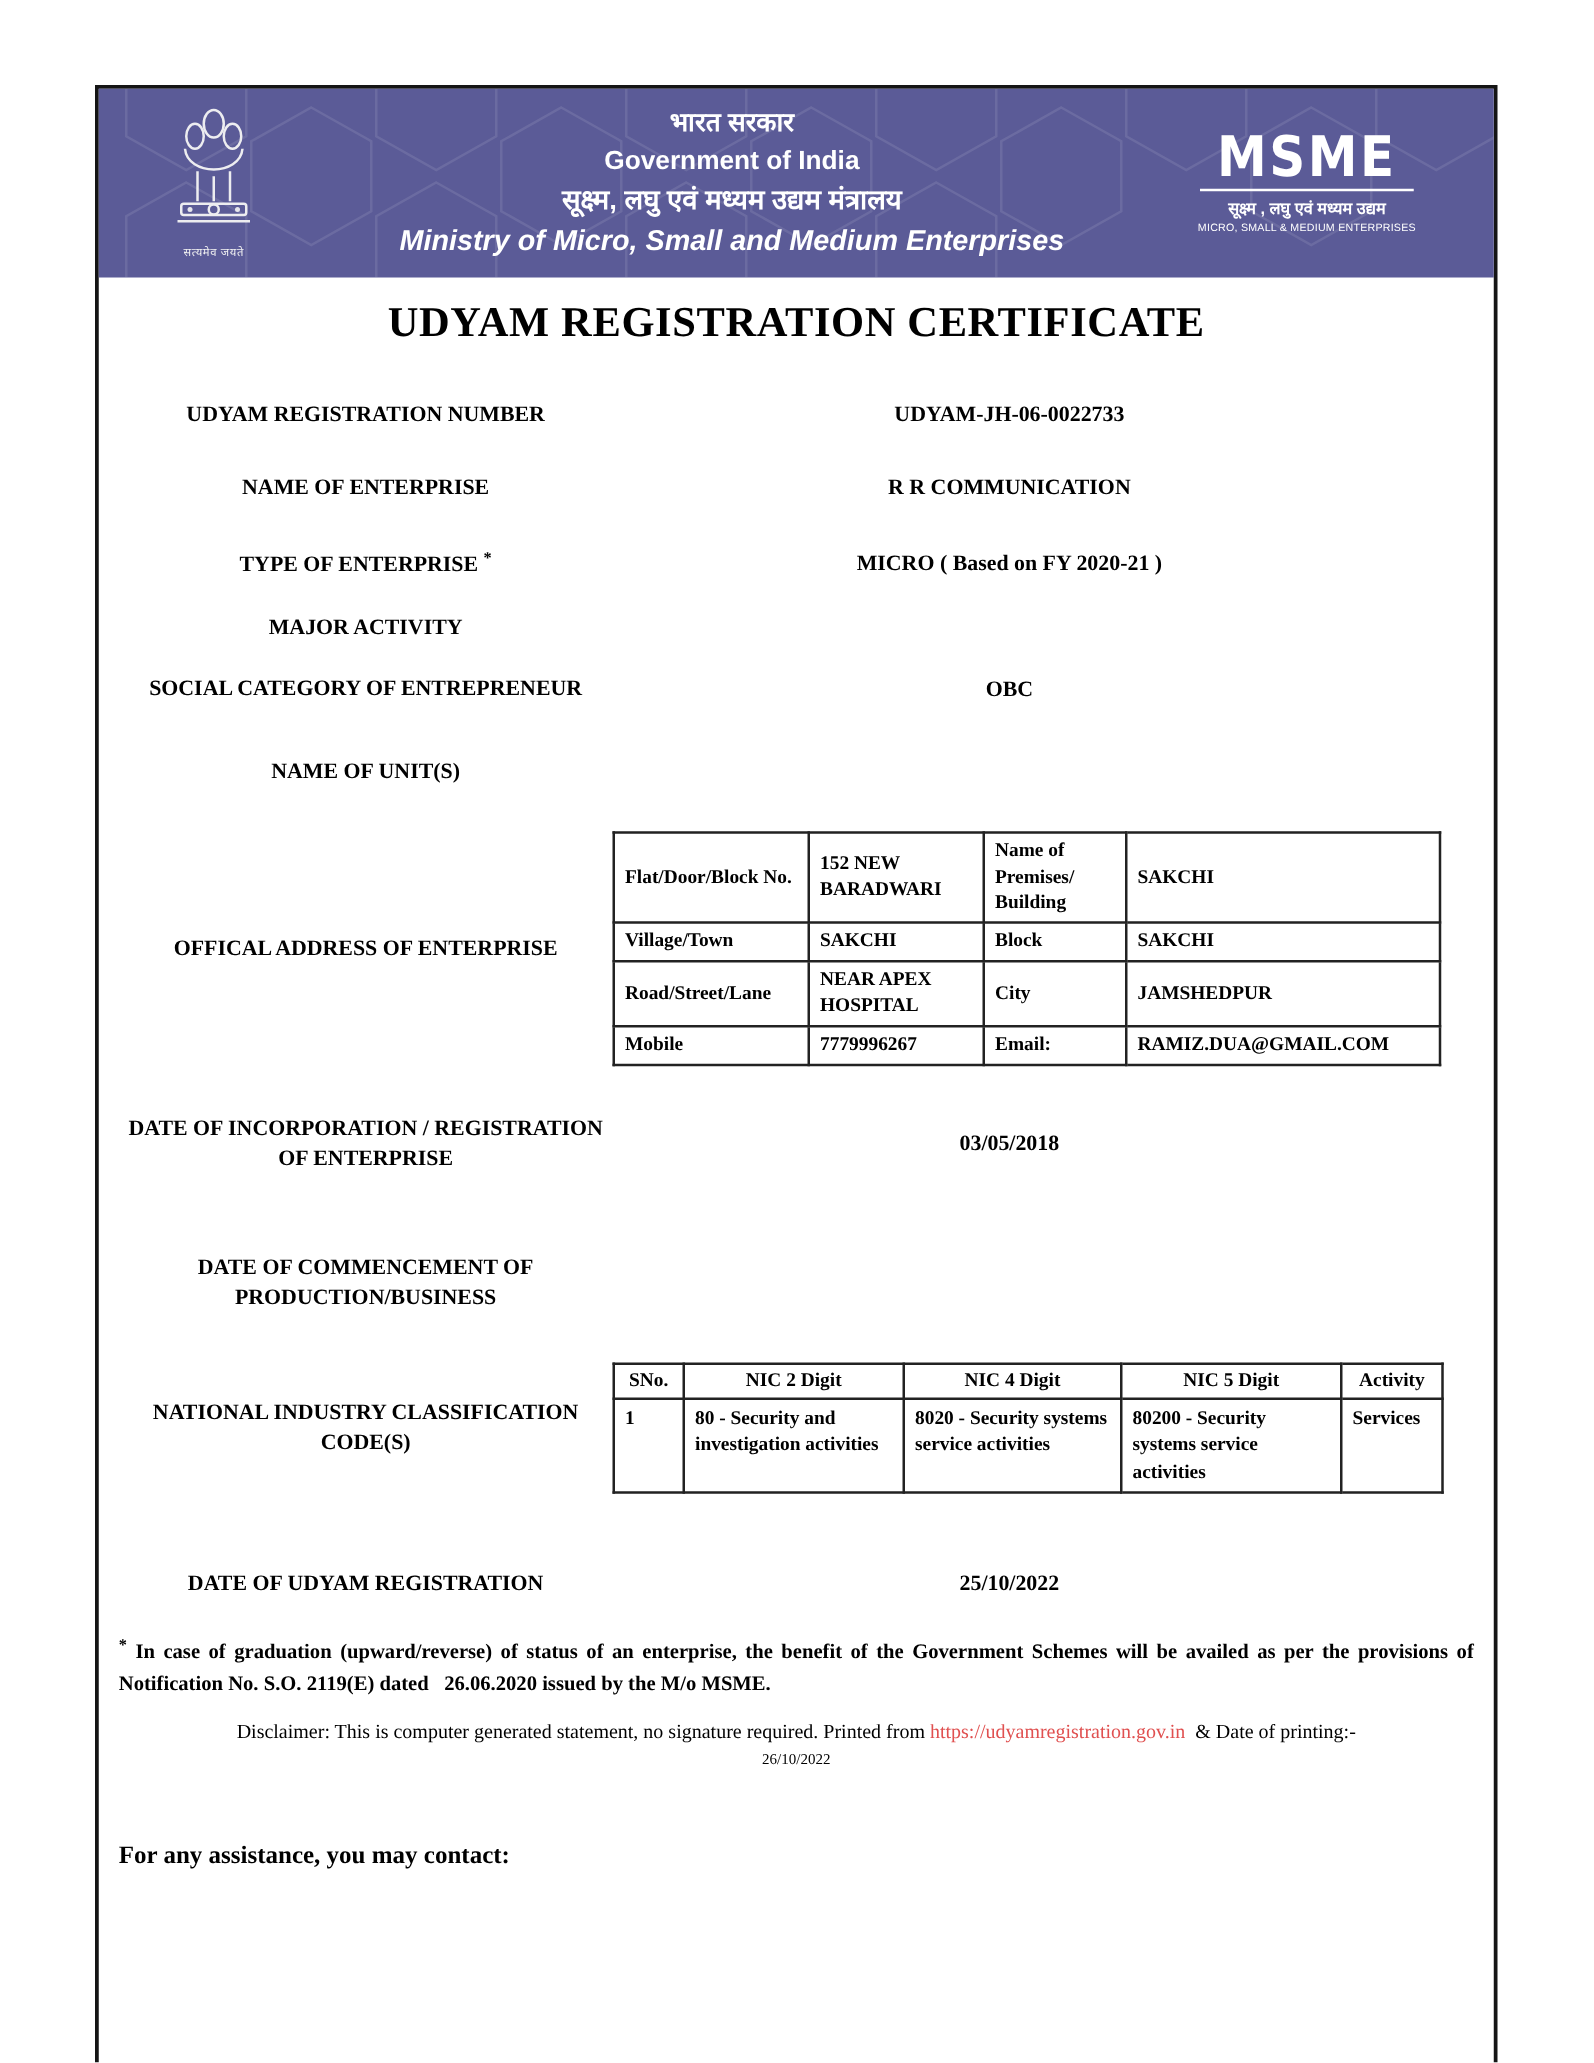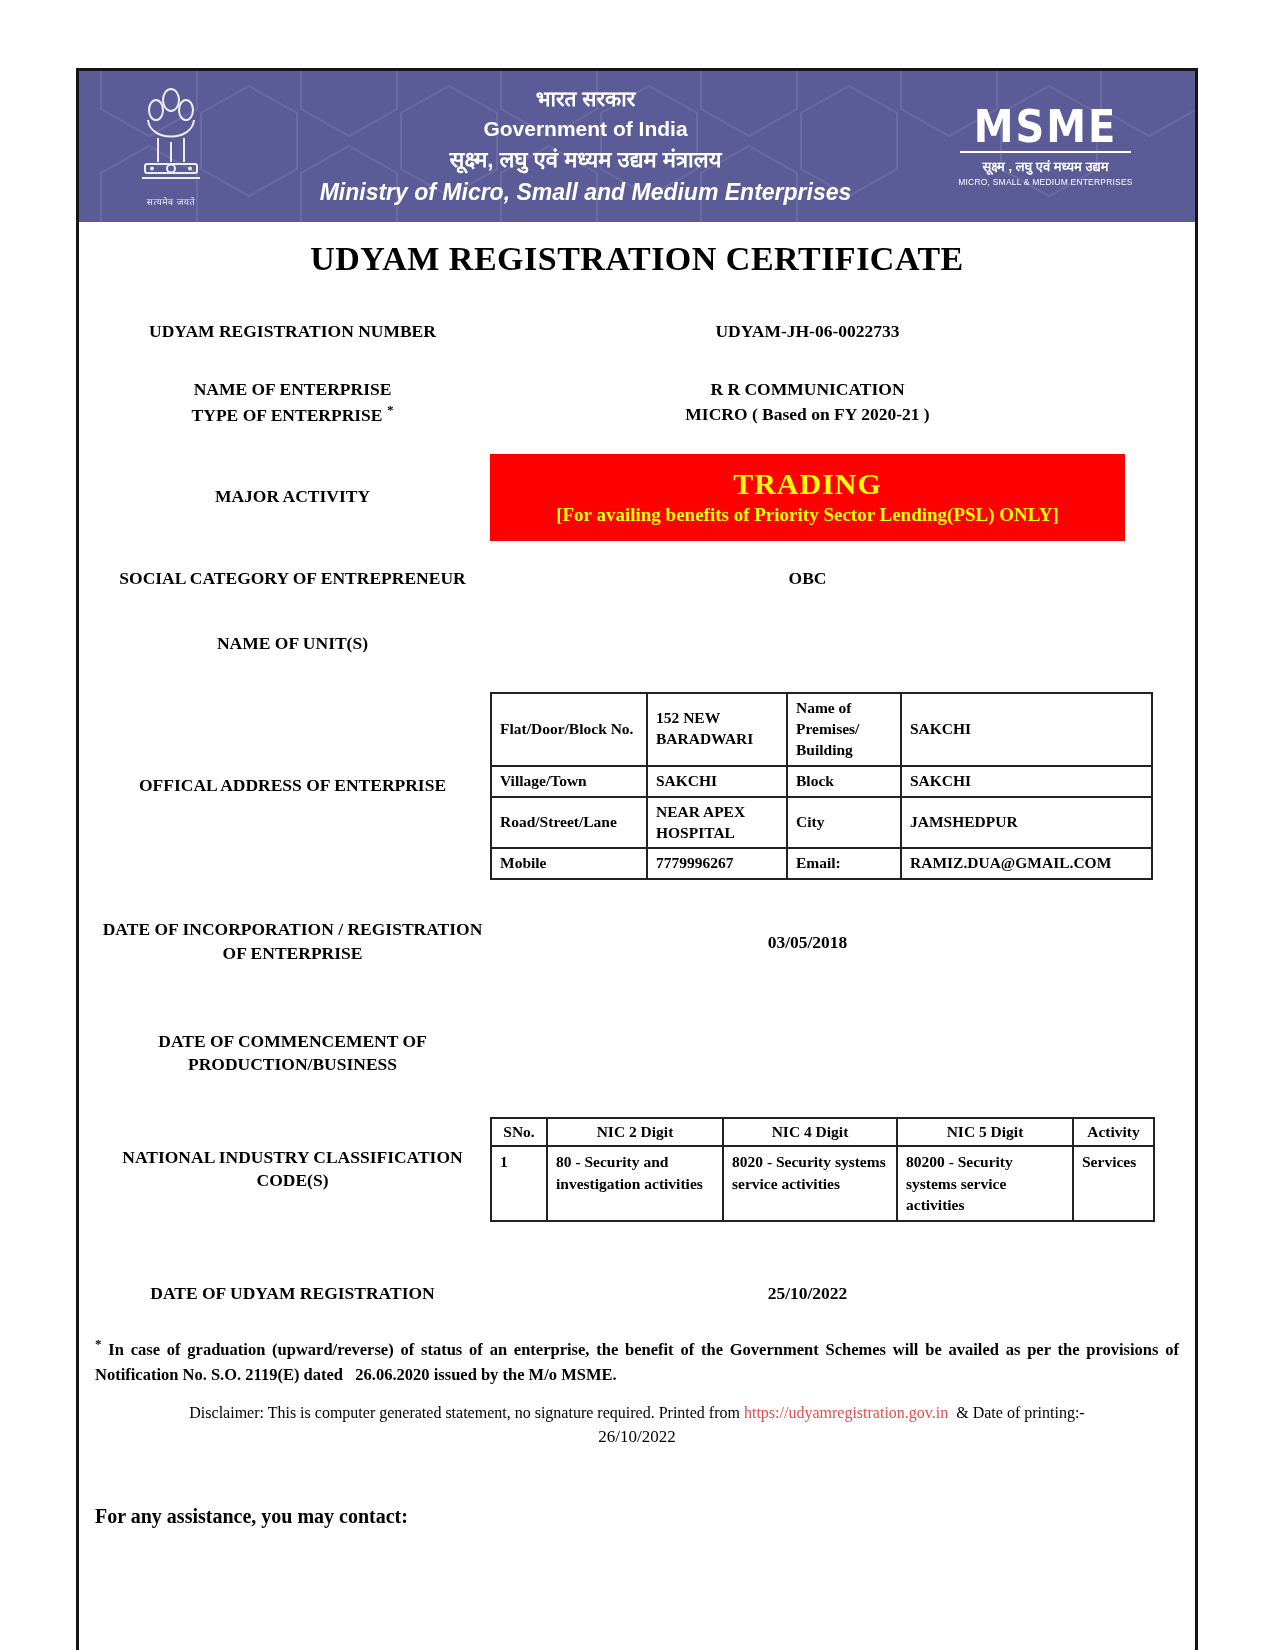--- a/index.html
+++ b/index.html
@@ -35,21 +35,21 @@
   .msme-english { font-size:8.5px; font-weight:normal; margin-top:2px; letter-spacing:0.2px; white-space:nowrap; }
   
   .title { text-align:center; font-size:34px; font-weight:bold; margin-top:18px; letter-spacing:0.5px; }
   .content { padding:0 70px 0 16px; }
   .row { display:grid; grid-template-columns:395px 635px; align-items:center; }
   .flabel { text-align:center; font-weight:bold; font-size:17.5px; line-height:1.35; }
   .fvalue { text-align:center; font-weight:bold; font-size:17.5px; }
   .sup { font-size:13px; vertical-align:super; }
   .row-regnum   { margin-top:42px; }
   .row-name     { margin-top:34px; }
-  .row-type     { }
+  .row-type     { margin-top:36px; }
   .row-activity { margin-top:26px; }
   .activity-box { background:#ff0000; color:#ffff00; text-align:center; padding:13px 6px 15px; }
   .activity-main { font-size:30px; font-weight:bold; letter-spacing:1px; }
   .activity-note { font-size:19px; font-weight:bold; margin-top:3px; }
   .row-social   { margin-top:26px; }
   .row-units    { margin-top:42px; }
   .row-address  { margin-top:36px; }
   .row-incorp   { margin-top:38px; }
   .row-commence { margin-top:64px; }
   .row-nic      { margin-top:40px; }
@@ -63,21 +63,21 @@
   .addr-table .c1 { width:138px; } .addr-table .c2 { width:122px; }
   .addr-table .c3 { width:96px; }  .addr-table .c4 { width:233px; }
   .nic-table th { text-align:center; }
   .nic-table td { text-align:left; vertical-align:top; line-height:1.4; }
   .nic-table .n0 { width:38px; } .nic-table .n1 { width:158px; }
   .nic-table .n2 { width:156px; } .nic-table .n3 { width:158px; }
   .nic-table .n4 { width:63px; }
   .footnote { margin:28px 16px 0; font-size:16.5px; font-weight:bold; text-align:justify; line-height:1.55; }
   .disclaimer { margin:14px 30px 0; text-align:center; font-size:16px; line-height:1.5; }
   .link { color:#e05050; text-decoration:none; }
-  .print-date { text-align:center; font-size:17px; margin-top:2px; }
+  .print-date { text-align:center; font-size:12px; margin-top:2px; }
   .assistance { margin:58px 16px 0; font-size:20px; font-weight:bold; }
 </style>
 </head>
 <body>
 
 <div class="page">
   <div class="certificate">
 
     <div class="banner">
       <svg class="hex-bg" viewBox="0 0 1116 151" preserveAspectRatio="none">
@@ -184,24 +184,20 @@
       <div class="row row-type">
         <div class="flabel">
           <span>TYPE OF ENTERPRISE</span>
           <span class="sup">*</span>
         </div>
         <div class="fvalue">MICRO ( Based on FY 2020-21 )</div>
       </div>
 
       <div class="row row-activity">
         <div class="flabel">MAJOR ACTIVITY</div>
-        <div class="activity-box">
-          <div class="activity-main">TRADING</div>
-          <div class="activity-note">[For availing benefits of Priority Sector Lending(PSL) ONLY]</div>
-        </div>
       </div>
 
       <div class="row row-social">
         <div class="flabel">SOCIAL CATEGORY OF ENTREPRENEUR</div>
         <div class="fvalue">OBC</div>
       </div>
 
       <div class="row row-units">
         <div class="flabel">NAME OF UNIT(S)</div>
       </div>

